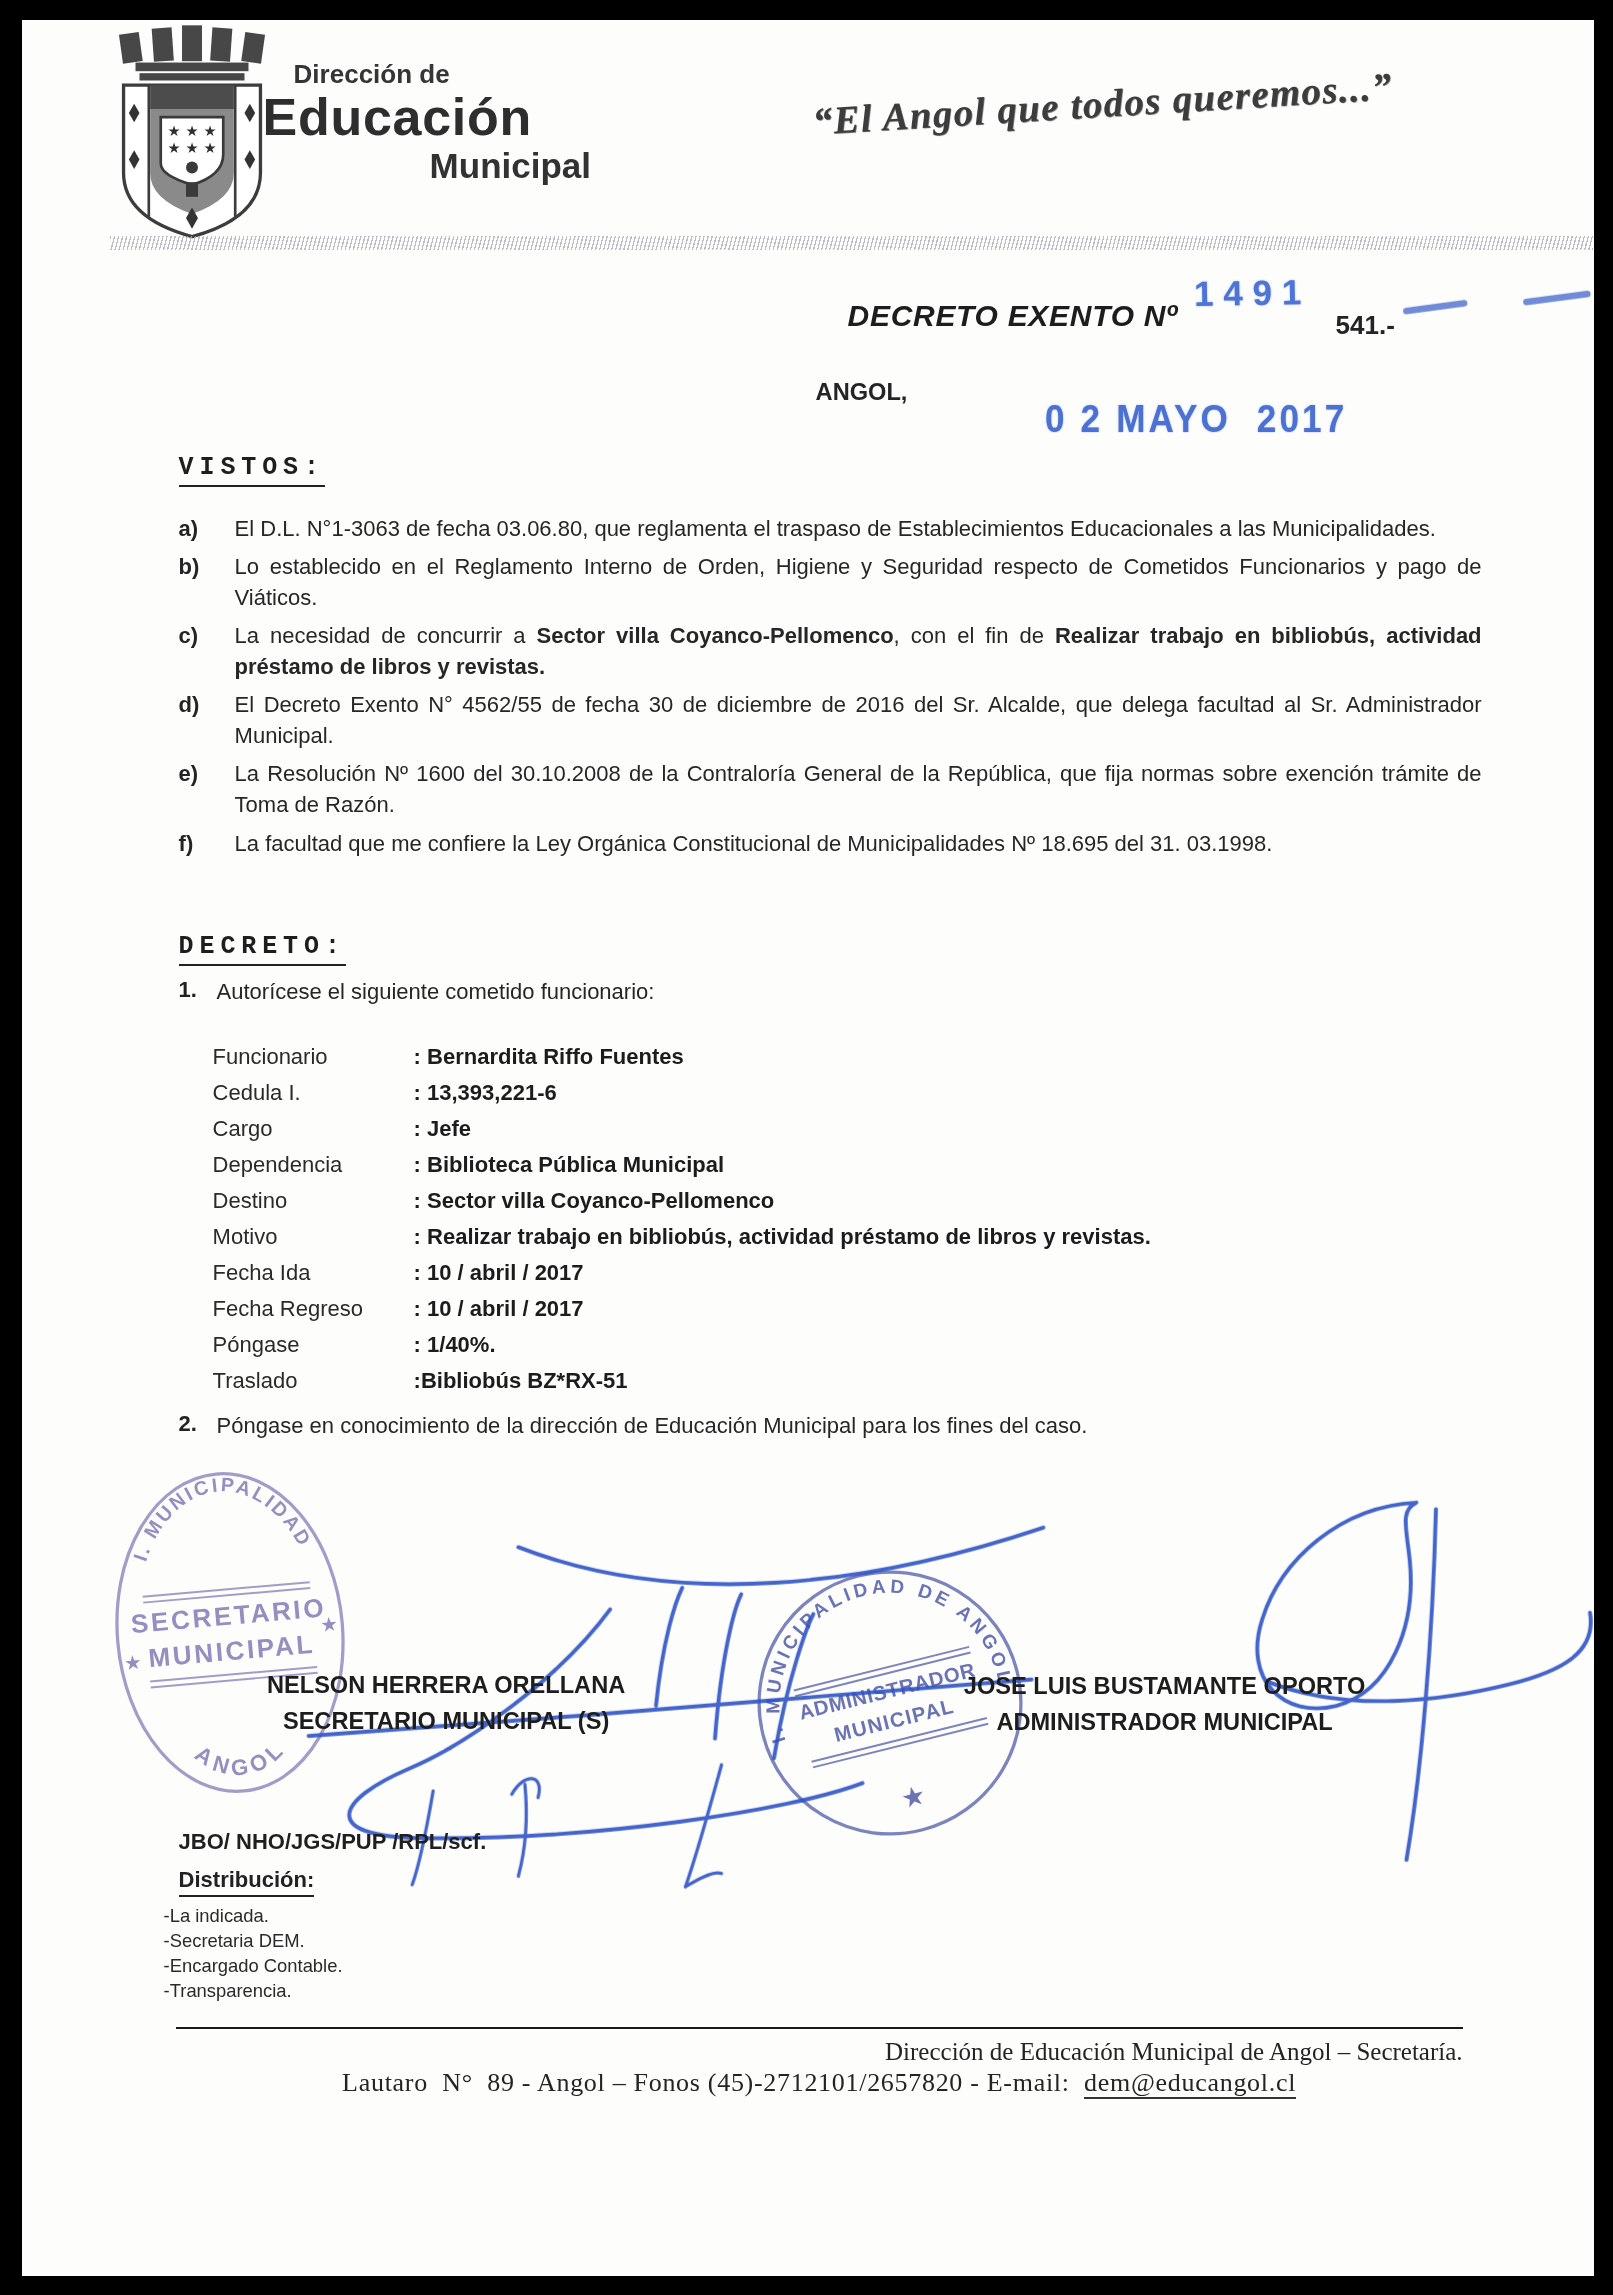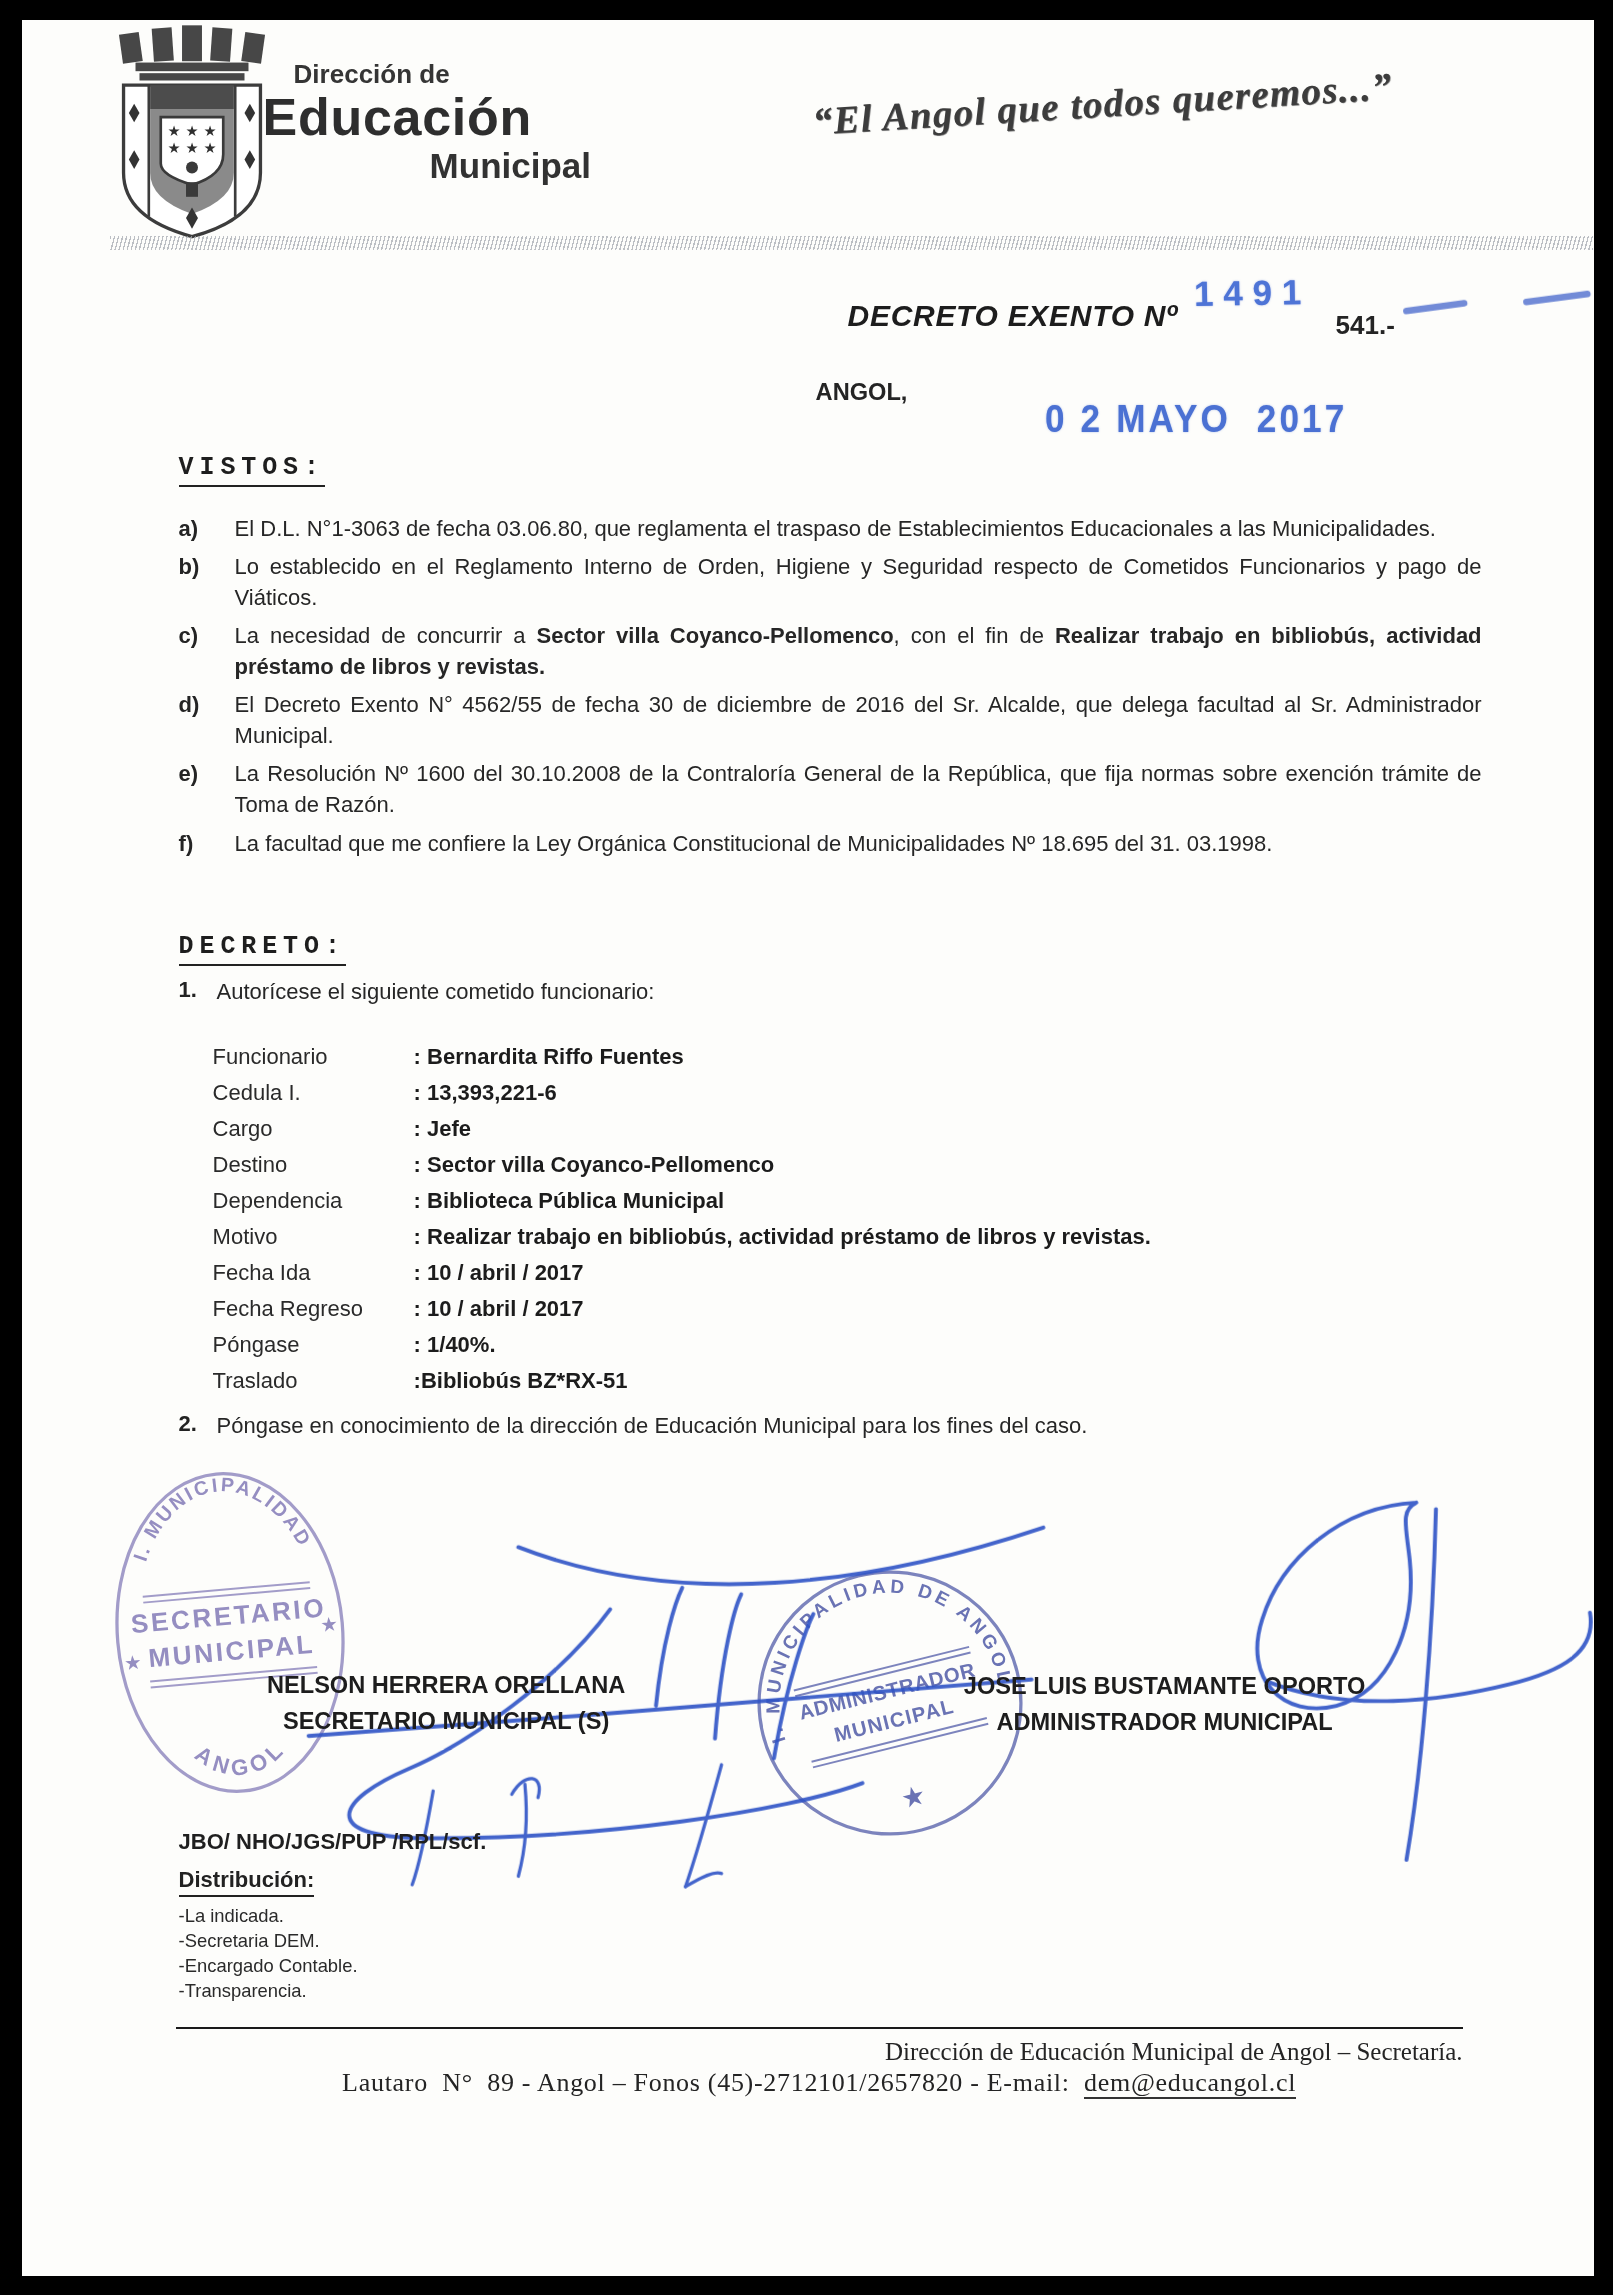--- a/index.html
+++ b/index.html
@@ -75,21 +75,21 @@
   
   .sig-block{text-align:center;}
   .sig-left{left:195px;top:1652px;width:459px;}
   .sig-right{left:894px;top:1653px;width:498px;}
   .sig-name{font-size:23.6px;font-weight:bold;color:#1d1d1d;white-space:nowrap;}
   .sig-role{font-size:23.6px;font-weight:bold;color:#1d1d1d;margin-top:9.2px;white-space:nowrap;}
 
   
   .initials{left:157px;top:1809px;font-size:22px;font-weight:bold;color:#1f1f1f;}
   .dist-head{left:157px;top:1847px;font-size:22px;font-weight:bold;border-bottom:2px solid #222;padding-bottom:2px;}
-  .dist-list{left:157px;top:1883px;}
+  .dist-list{left:142px;top:1883px;}
   .d-item{font-size:18.4px;line-height:25px;color:#2a2a2a;}
 
   
   .footer-rule{left:154px;top:2007px;width:1287px;height:2px;background:#1a1a1a;}
   .footer-1{left:154px;top:2018px;width:1287px;text-align:right;font-family:"Liberation Serif",serif;font-size:25px;color:#242424;}
   .footer-2{left:154px;top:2048px;width:1287px;text-align:center;font-family:"Liberation Serif",serif;font-size:26px;letter-spacing:0.7px;color:#242424;white-space:pre;}
   .footer-email{border-bottom:2px solid #333;}
 
   
   .stamp-svg{position:absolute;}
@@ -196,26 +196,26 @@
       </div>
       <div class="f-row">
         <span class="f-label">Cedula I.</span>
         <span class="f-value">: 13,393,221-6</span>
       </div>
       <div class="f-row">
         <span class="f-label">Cargo</span>
         <span class="f-value">: Jefe</span>
       </div>
       <div class="f-row">
+        <span class="f-label">Dependencia</span>
+        <span class="f-value">: Biblioteca Pública Municipal</span>
+      </div>
+      <div class="f-row">
         <span class="f-label">Destino</span>
         <span class="f-value">: Sector villa Coyanco-Pellomenco</span>
-      </div>
-      <div class="f-row">
-        <span class="f-label">Dependencia</span>
-        <span class="f-value">: Biblioteca Pública Municipal</span>
       </div>
       <div class="f-row">
         <span class="f-label">Motivo</span>
         <span class="f-value">: Realizar trabajo en bibliobús, actividad préstamo de libros y revistas.</span>
       </div>
       <div class="f-row">
         <span class="f-label">Fecha Ida</span>
         <span class="f-value">: 10 / abril / 2017</span>
       </div>
       <div class="f-row">

